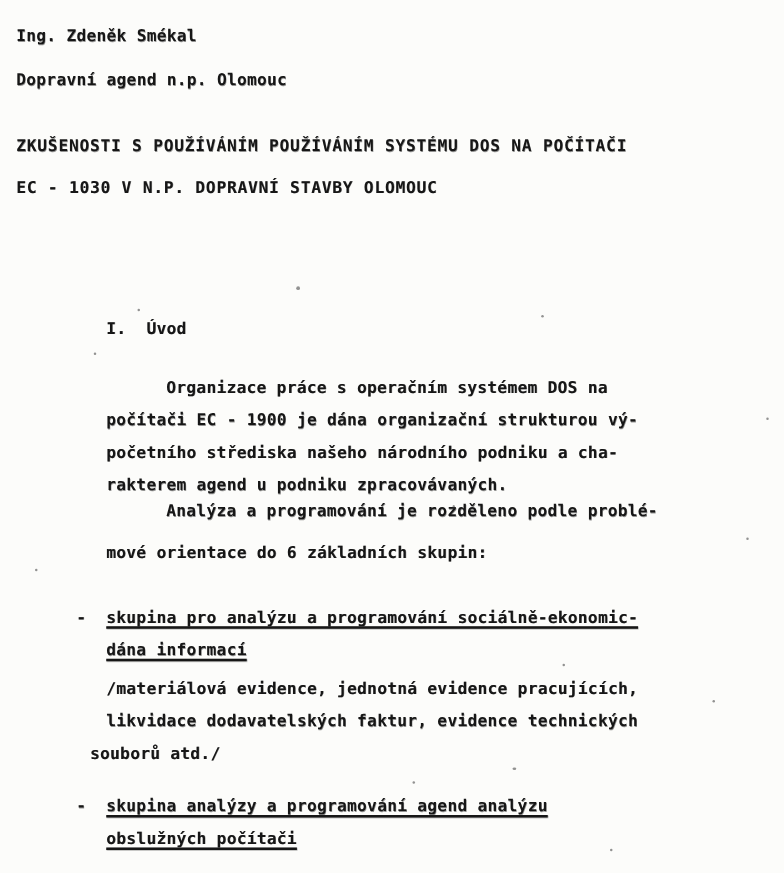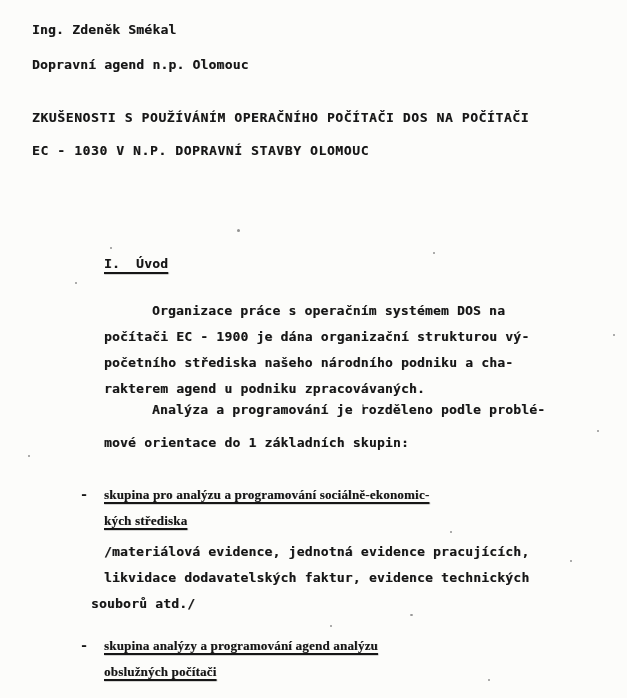--- a/index.html
+++ b/index.html
@@ -15,63 +15,60 @@
     font-family:"DejaVu Sans Mono","Liberation Mono",monospace;
     font-weight:700;
     font-size:13px;
     letter-spacing:0.2px;
     color:var(--ink);
   }
   .ln{
     position:absolute;
     white-space:pre;
     text-shadow:0.4px 0.4px 0.3px rgba(20,20,20,0.45);
-    margin-left:19px;
   }
   .caps{letter-spacing:0.6px;}
   .u{
     text-decoration:underline;
     text-decoration-thickness:1.6px;
     text-underline-offset:3px;
-    font-family:Liberation Serif, serif;
   }
   .heading{
-    text-decoration:underline;
     text-decoration-thickness:2px;
     text-underline-offset:4px;
   }
   .speck{
     position:absolute;
     background:#3a3a3a;
     border-radius:50%;
     opacity:0.55;
   }
 </style>
 </head>
 <body>
 
 <div class="ln" style="left:13px;top:22px">Ing. Zdeněk Smékal</div>
 <div class="ln" style="left:13px;top:57px">Dopravní agend n.p. Olomouc</div>
 
-<div class="ln caps" style="left:13px;top:110px">ZKUŠENOSTI S POUŽÍVÁNÍM OPERAČNÍHO POČÍTAČI DOS NA POČÍTAČI</div>
+<div class="ln caps" style="left:13px;top:110px">ZKUŠENOSTI S POUŽÍVÁNÍM POUŽÍVÁNÍM SYSTÉMU DOS NA POČÍTAČI</div>
 <div class="ln caps" style="left:13px;top:143px">EC - 1030 V N.P. DOPRAVNÍ STAVBY OLOMOUC</div>
 
 <div class="ln heading" style="left:85px;top:256px">I.  Úvod</div>
 
 <div class="ln" style="left:133px;top:303px">Organizace práce s operačním systémem DOS na</div>
 <div class="ln" style="left:85px;top:329px">počítači EC - 1900 je dána organizační strukturou vý-</div>
 <div class="ln" style="left:85px;top:355px">početního střediska našeho národního podniku a cha-</div>
 <div class="ln" style="left:85px;top:381px">rakterem agend u podniku zpracovávaných.</div>
 
 <div class="ln" style="left:133px;top:402px">Analýza a programování je rozděleno podle problé-</div>
-<div class="ln" style="left:85px;top:435px">mové orientace do 1 základních skupin:</div>
+<div class="ln" style="left:85px;top:435px">mové orientace do 6 základních skupin:</div>
 
 <div class="ln" style="left:61px;top:487px">-</div>
 <div class="ln u" style="left:85px;top:487px">skupina pro analýzu a programování sociálně-ekonomic-</div>
-<div class="ln u" style="left:85px;top:513px">kých střediska</div>
+<div class="ln u" style="left:85px;top:513px">dána informací</div>
 <div class="ln" style="left:85px;top:544px">/materiálová evidence, jednotná evidence pracujících,</div>
 <div class="ln" style="left:85px;top:570px">likvidace dodavatelských faktur, evidence technických</div>
 <div class="ln" style="left:72px;top:596px">souborů atd./</div>
 
 <div class="ln" style="left:61px;top:638px">-</div>
 <div class="ln u" style="left:85px;top:638px">skupina analýzy a programování agend analýzu</div>
 <div class="ln u" style="left:85px;top:664px">obslužných počítači</div>
 
 <div class="speck" style="left:237px;top:229px;width:3px;height:3px"></div>
 <div class="speck" style="left:110px;top:247px;width:2px;height:2px"></div>

